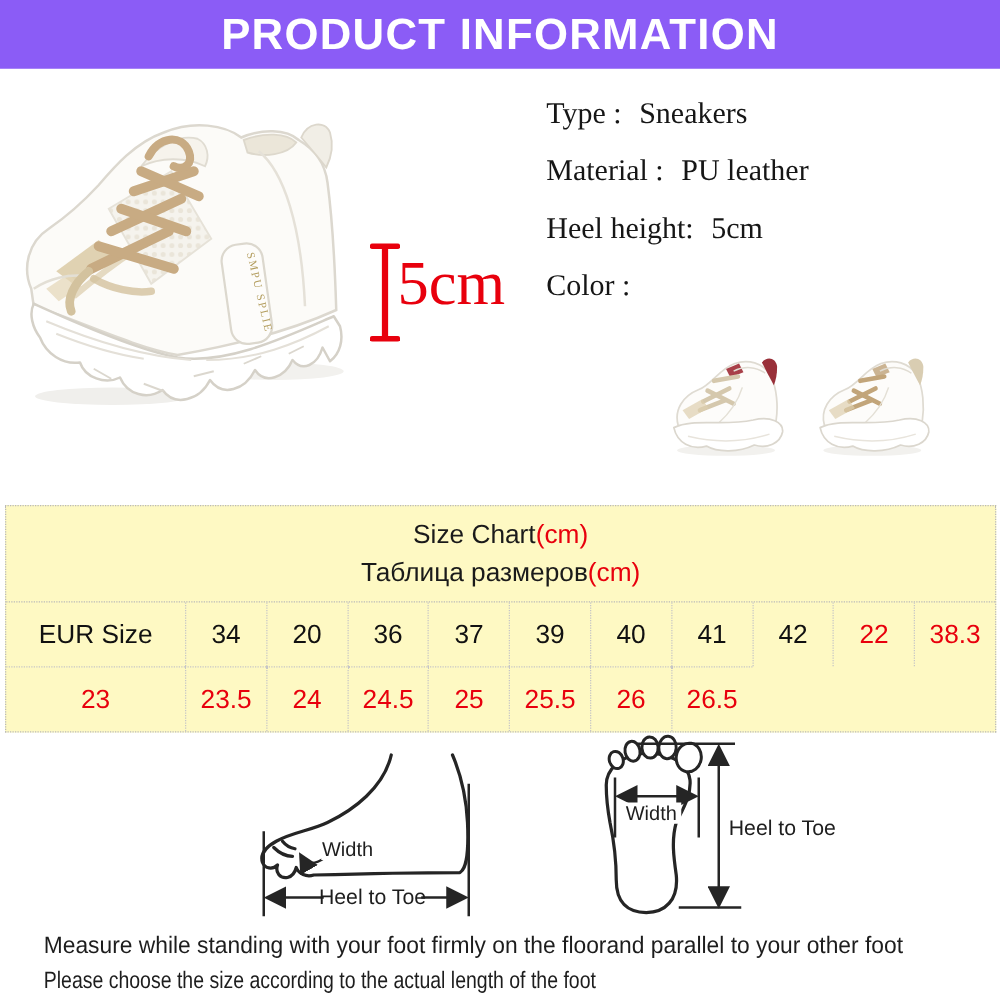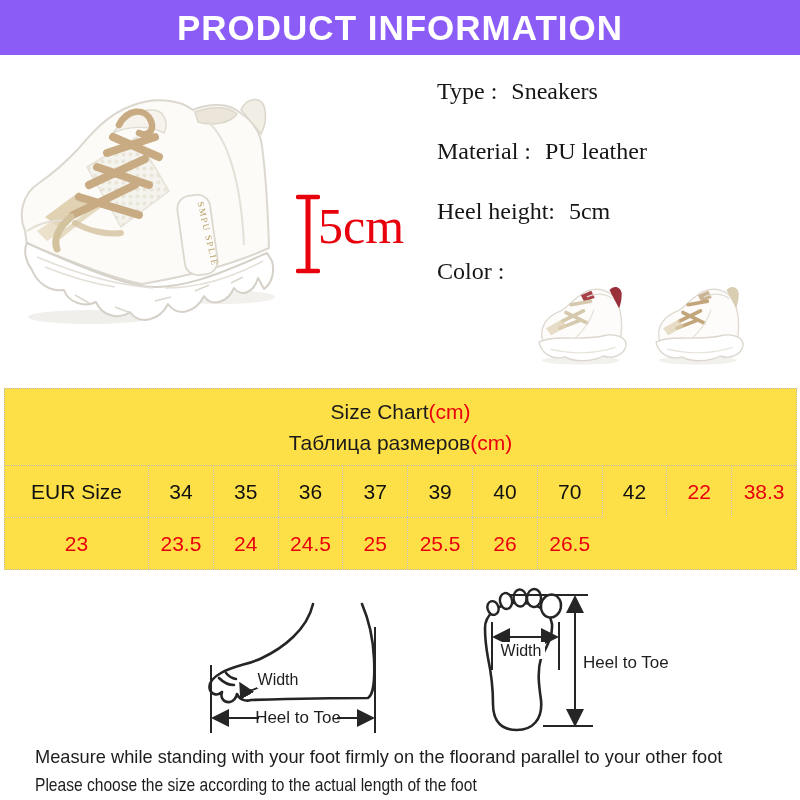--- a/index.html
+++ b/index.html
@@ -10,29 +10,29 @@
   .banner{position:absolute;left:0;top:0;width:800px;height:55px;background:#8b5cf6;
           display:flex;align-items:center;justify-content:center;}
   .banner-title{color:#fff;font-size:35px;font-weight:bold;letter-spacing:1px;
                 font-family:"Liberation Sans",sans-serif;}
 
   
   .main-shoe{position:absolute;left:15px;top:95px;width:275px;height:235px;}
   .heel-bracket{position:absolute;left:296px;top:192px;width:24px;height:84px;}
   .heel-callout{position:absolute;left:318px;top:201px;font-family:"Liberation Serif",serif;
                 font-size:50px;line-height:1;color:#e8000d;}
-  .specs{position:absolute;left:437px;top:78px;display:flex;flex-direction:column;gap:34px;}
+  .specs{position:absolute;left:437px;top:78px;display:flex;flex-direction:column;gap:20px;}
   .spec-row{display:flex;gap:14px;font-family:"Liberation Serif",serif;font-size:24px;
             color:#161616;height:26px;align-items:baseline;white-space:nowrap;}
   .color-shoe-a{position:absolute;left:533px;top:280px;width:100px;height:92px;}
   .color-shoe-b{position:absolute;left:650px;top:280px;width:100px;height:92px;}
 
   
-  .size-table{position:absolute;left:4px;top:388px;width:791px;border:1px dotted #b9b9b9;
-              background:#fde047;}
+  .size-table{position:absolute;left:4px;top:404px;width:791px;border:1px dotted #b9b9b9;
+              background:#fef9c3;}
   .st-header{height:76px;border-bottom:1px dotted #b9b9b9;display:flex;flex-direction:column;
              justify-content:center;align-items:center;gap:7px;}
   .st-title{font-size:21px;color:#1a1a1a;}
   .st-title .unit{color:#e8000d;}
   .st-grid{display:grid;grid-template-columns:143px repeat(10,1fr);}
   .st-cell{height:51px;display:flex;align-items:center;justify-content:center;
            font-size:21px;border-left:1px dotted #c6c6c6;border-top:1px dotted #c6c6c6;}
   .st-cell:nth-child(11n+1){border-left:none;}
   .st-cell:nth-child(-n+11){border-top:none;}
   .st-red{color:#e8000d;}
@@ -171,26 +171,26 @@
       <div class="st-title">
         <span>Size Chart</span><span class="unit">(cm)</span>
       </div>
       <div class="st-title">
         <span>Таблица размеров</span><span class="unit">(cm)</span>
       </div>
     </div>
     <div class="st-grid">
       <div class="st-cell">EUR Size</div>
       <div class="st-cell">34</div>
-      <div class="st-cell">35</div>
+      <div class="st-cell">20</div>
       <div class="st-cell">36</div>
       <div class="st-cell">37</div>
       <div class="st-cell">39</div>
       <div class="st-cell">40</div>
-      <div class="st-cell">70</div>
+      <div class="st-cell">41</div>
       <div class="st-cell">42</div>
       <div class="st-cell st-red">22</div>
       <div class="st-cell st-red">38.3</div>
       <div class="st-cell st-red">23</div>
       <div class="st-cell st-red">23.5</div>
       <div class="st-cell st-red">24</div>
       <div class="st-cell st-red">24.5</div>
       <div class="st-cell st-red">25</div>
       <div class="st-cell st-red">25.5</div>
       <div class="st-cell st-red">26</div>

